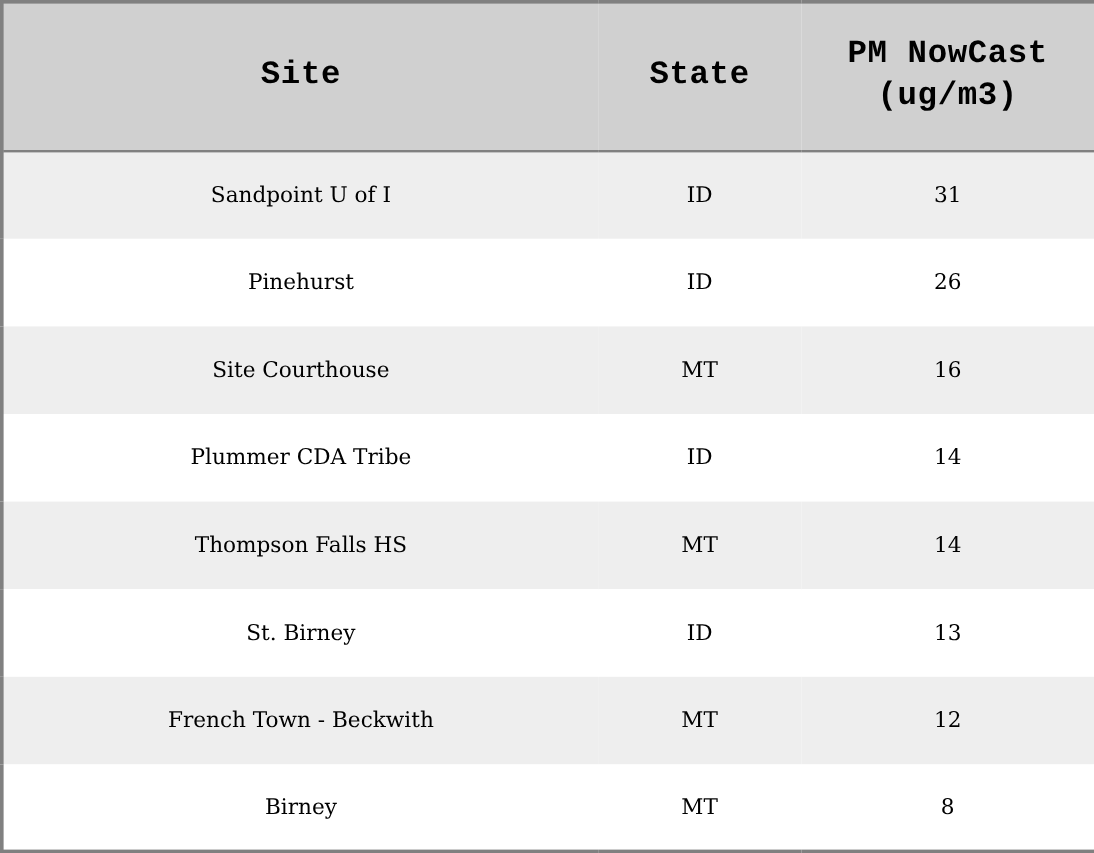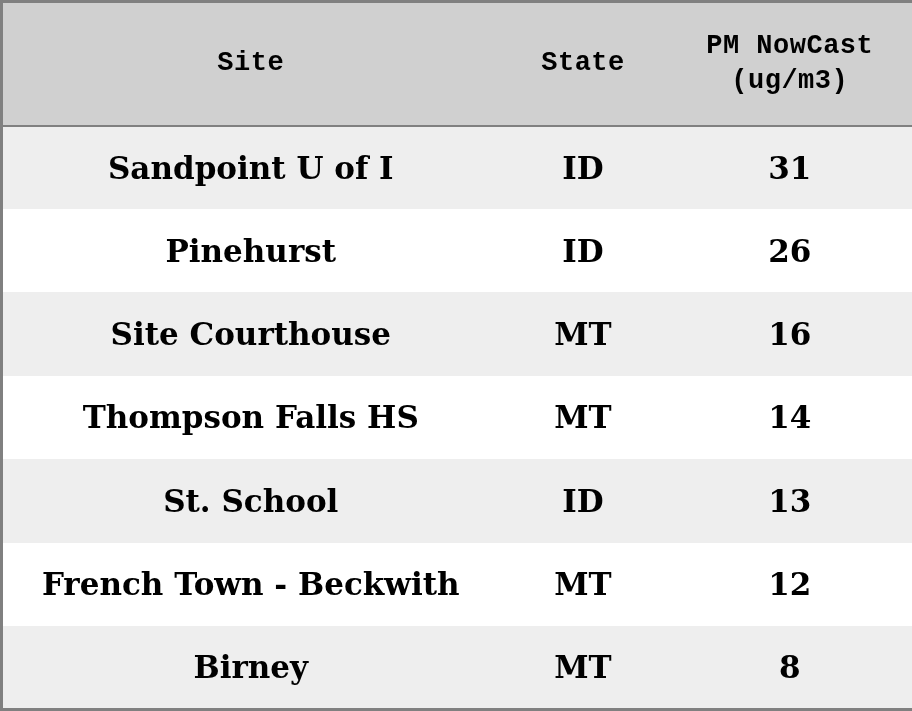--- a/index.html
+++ b/index.html
@@ -38,24 +38,23 @@
     vertical-align: middle;
     letter-spacing: 0.5px;
     font-family: Liberation Mono, monospace;
   }
   thead th .wrap-narrow {
     display: inline-block;
     width: 190px; 
   }
   tbody td {
     height: 57px;
-    font-size: 31px;
+    font-size: 18px;
     text-align: center;
     vertical-align: middle;
-    font-weight: bold;
   }
   tbody tr:nth-child(odd)  { background: var(--stripe-bg); }
   tbody tr:nth-child(even) { background: var(--row-bg); }
 </style>
 </head>
 <body>
 
 <table class="aq-table">
   <colgroup>
     <col class="col-site">
@@ -79,26 +78,31 @@
     <td>Pinehurst</td>
     <td>ID</td>
     <td>26</td>
   </tr>
       <tr>
     <td>Site Courthouse</td>
     <td>MT</td>
     <td>16</td>
   </tr>
       <tr>
+    <td>Plummer CDA Tribe</td>
+    <td>ID</td>
+    <td>14</td>
+  </tr>
+      <tr>
     <td>Thompson Falls HS</td>
     <td>MT</td>
     <td>14</td>
   </tr>
       <tr>
-    <td>St. School</td>
+    <td>St. Birney</td>
     <td>ID</td>
     <td>13</td>
   </tr>
       <tr>
     <td>French Town - Beckwith</td>
     <td>MT</td>
     <td>12</td>
   </tr>
       <tr>
     <td>Birney</td>

